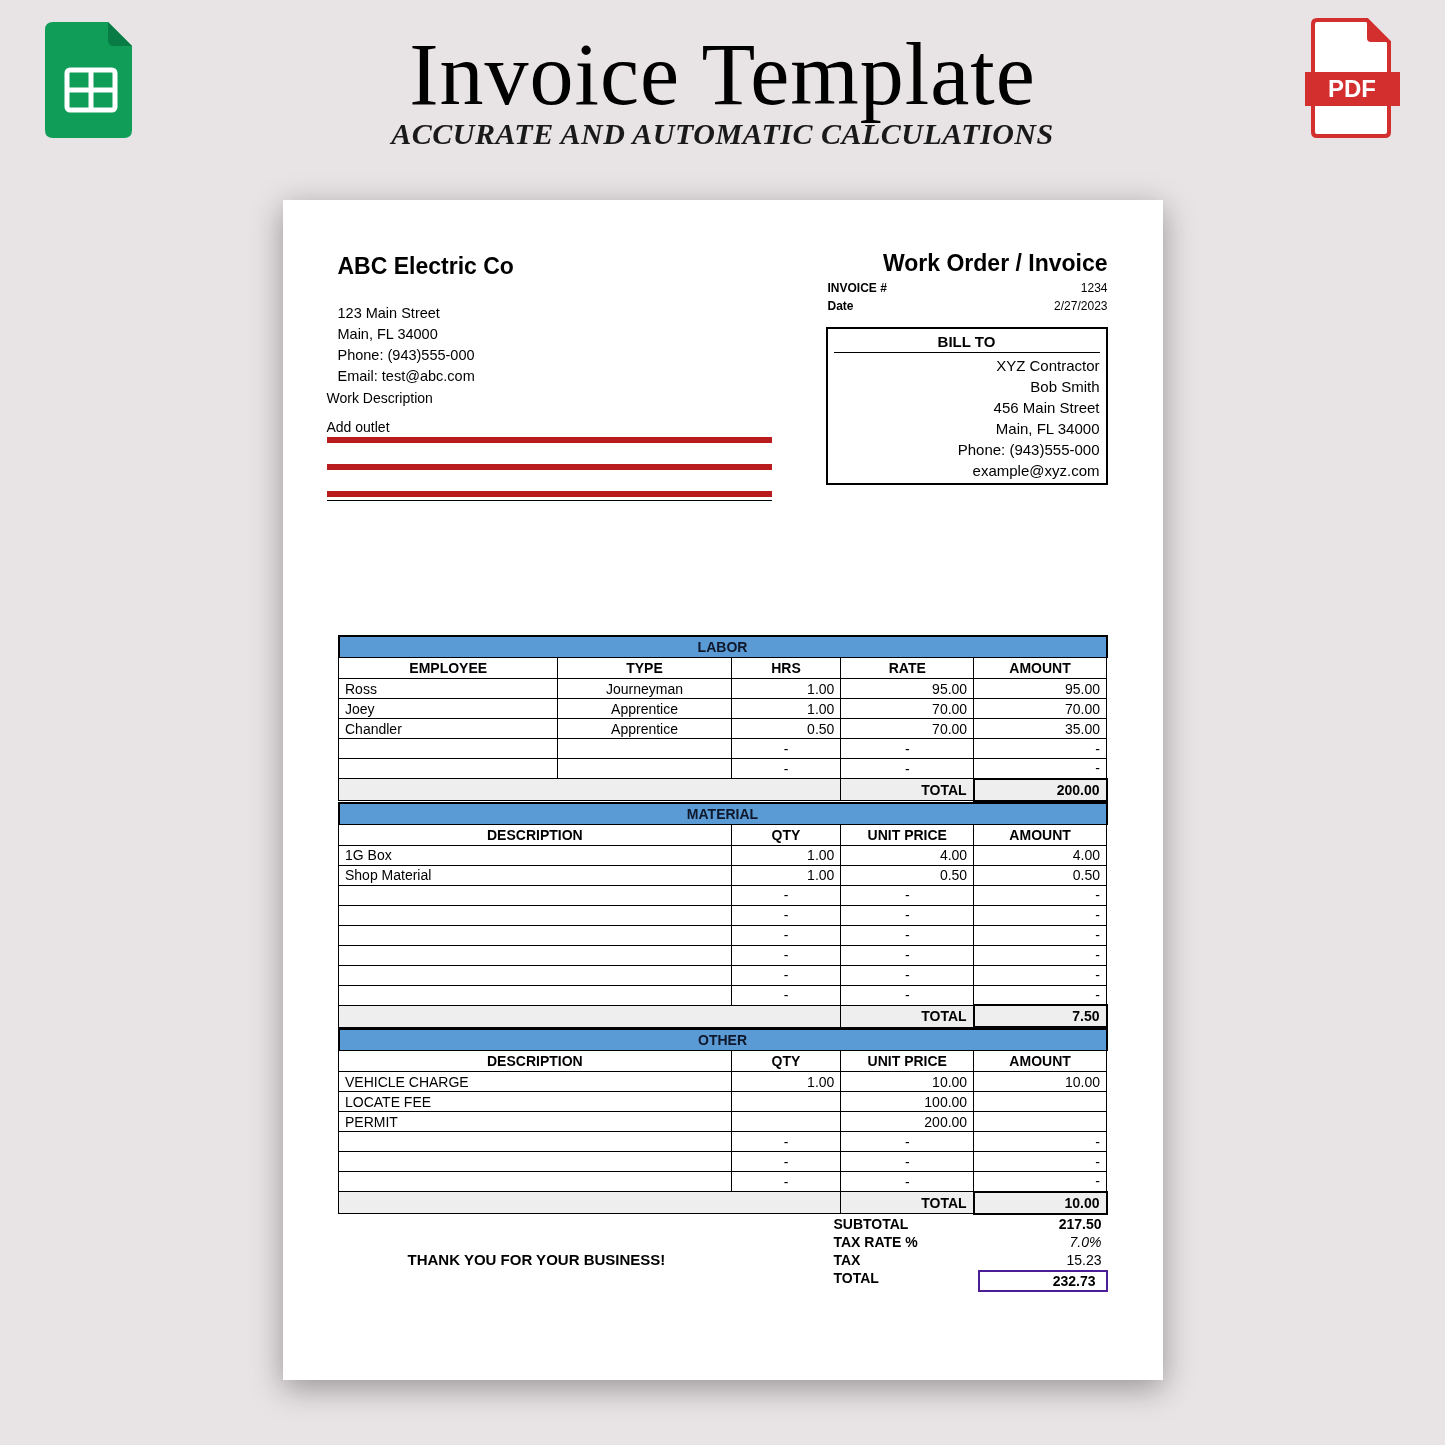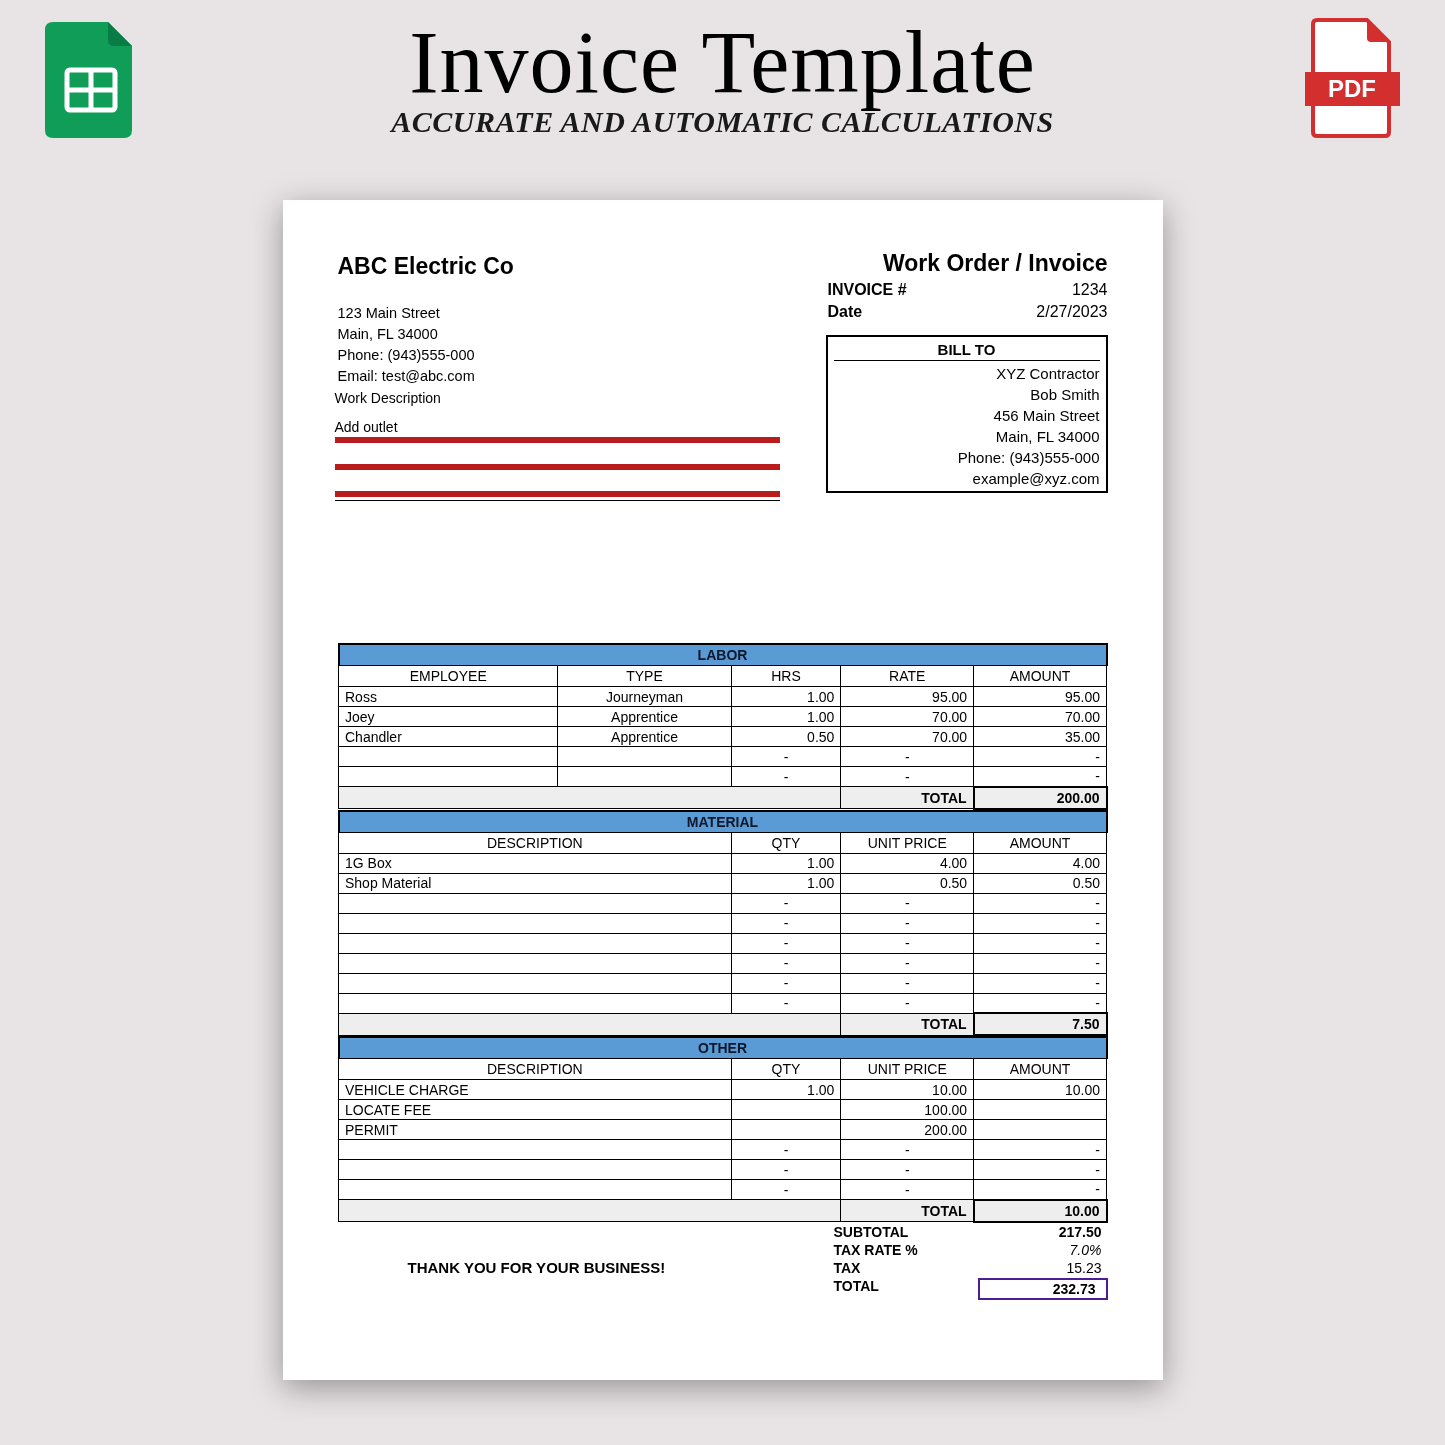--- a/index.html
+++ b/index.html
@@ -22,21 +22,21 @@
     top: 18px;
   }
   .pdf-icon {
     position: absolute;
     right: 45px;
     top: 18px;
   }
   .title-block {
     text-align: center;
     width: 100%;
-    padding-top: 12px;
+    padding-top: 24px;
   }
   .title-main {
     font-family: Georgia, 'Times New Roman', serif;
     font-size: 88px;
     font-weight: 400;
     color: #000;
     letter-spacing: 1px;
   }
   .title-sub {
     font-family: Georgia, 'Times New Roman', serif;
@@ -58,52 +58,52 @@
     box-shadow: 0 8px 30px rgba(0,0,0,0.35);
     padding: 50px 55px 40px;
     font-size: 14px;
     color: #000;
   }
   .top-row { display:flex; justify-content: space-between; }
   .company { font-size: 14.5px; line-height: 1.45; }
   .company-name { font-size: 23px; font-weight: bold; margin-bottom: 20px; }
   .right-head { text-align: right; }
   .work-order-title { font-size: 23px; font-weight: bold; }
-  .inv-meta { display: flex; justify-content: space-between; width: 280px; margin-left: auto; font-size: 16px; margin-top: 4px;}
+  .inv-meta { display: flex; justify-content: space-between; width: 280px; margin-left: auto; font-size: 12px; margin-top: 4px;}
   .inv-meta .lbl { font-weight: bold; }
   .bill-to-box {
     border: 2px solid #000;
     width: 282px;
     margin-left: auto;
     margin-top: 14px;
     font-size: 15px;
     text-align: right;
     padding: 2px 6px 2px;
     line-height: 1.4;
   }
   .bill-to-head { text-align: center; font-weight: bold; border-bottom: 1px solid #000; margin-bottom: 2px;}
-  .work-desc-area { position: absolute; top: 190px; left: 52px; width: 445px; }
+  .work-desc-area { position: absolute; top: 190px; left: 44px; width: 445px; }
   .wd-label { font-size: 14px; }
   .wd-line { border-bottom: 6px solid #b91c1c; height: 25px; font-size: 14px; display:flex; align-items:flex-end; padding-bottom:2px; margin-top:2px;}
   .wd-line.first { margin-top: 12px; }
   .wd-last { border-bottom: 1px solid #000; height: 4px; margin-top: 0;}
   .tables { margin-top: 150px; }
   table { width: 100%; border-collapse: collapse; font-size: 14px; }
   .sect-head td {
     background: #5B9BD5;
     color: #0f172a;
     text-align: center;
     font-weight: bold;
     border: 2px solid #000;
     border-bottom: 1px solid #000;
     padding: 2px;
     font-size: 14px;
   }
   .col-head td {
-    font-weight: normal;
+    font-weight: bold;
     text-align: center;
     border: 1px solid #000;
     border-top: none;
     padding: 2px;
   }
   .row td {
     border: 1px solid #000;
     padding: 1px 6px;
     height: 20px;
     font-size: 14px;

